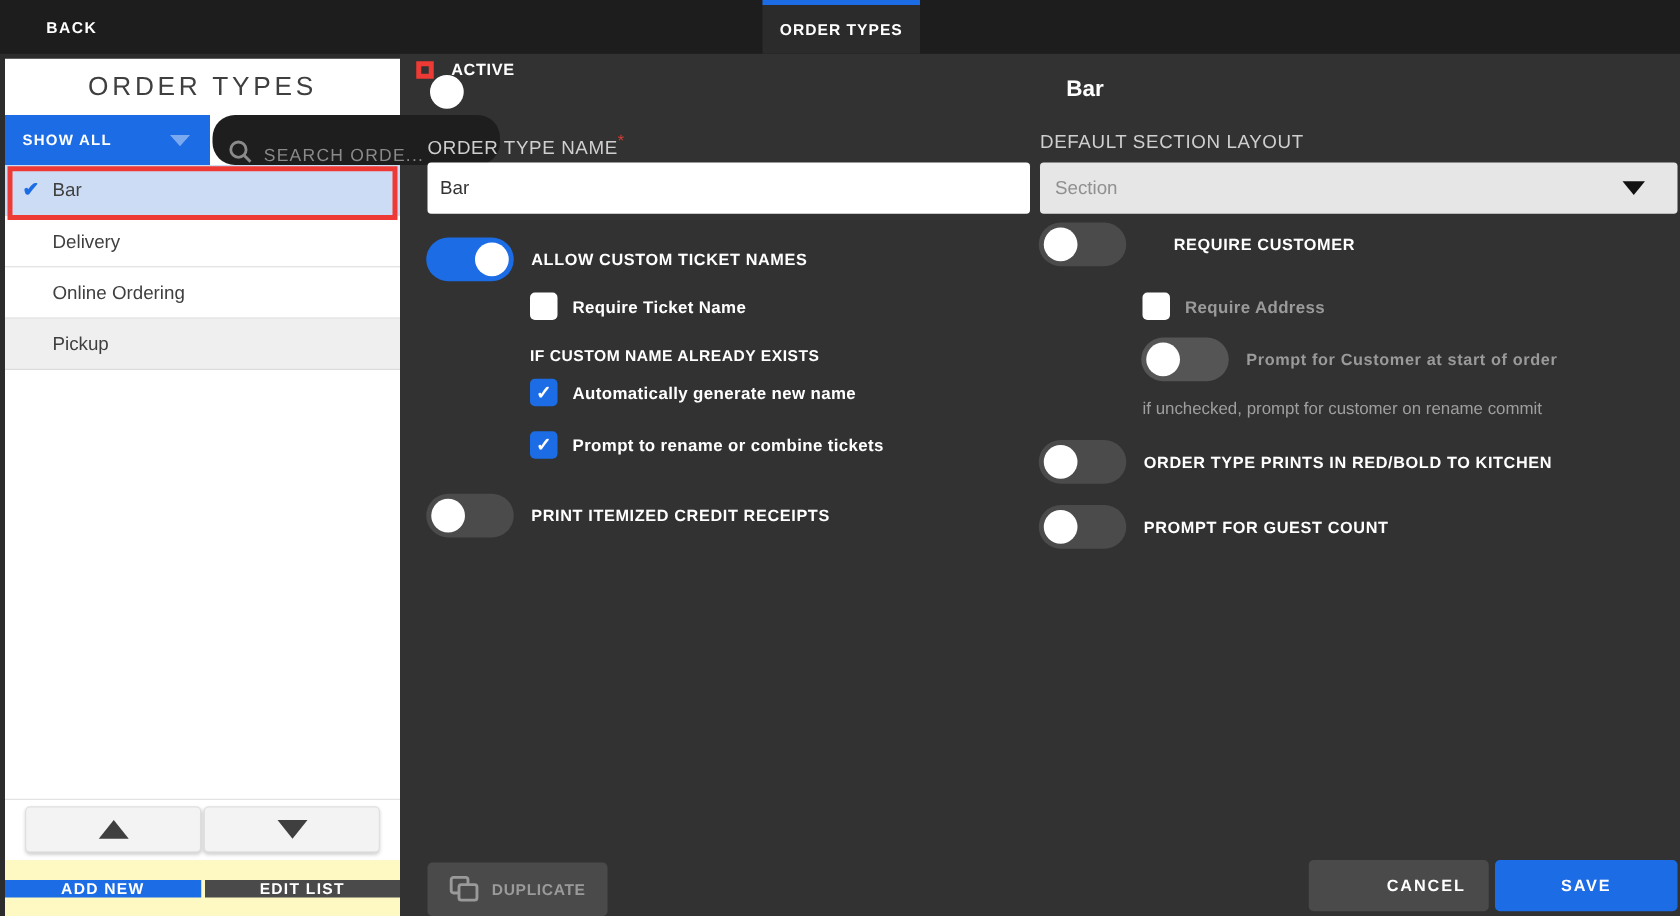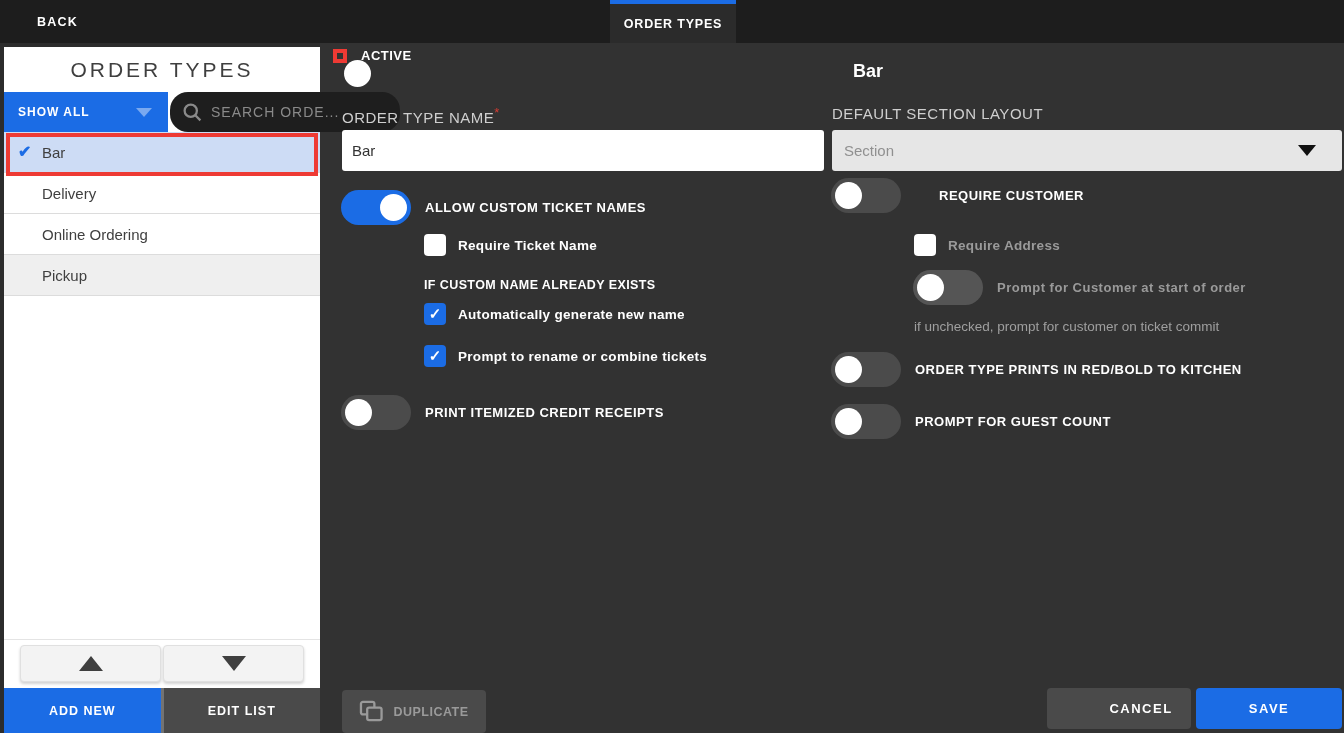--- a/index.html
+++ b/index.html
@@ -45,21 +45,21 @@
     font-size:12px; font-weight:bold; letter-spacing:1px;
     display:flex; align-items:center; justify-content:space-between;
     padding:0 16px 0 14px; cursor:pointer;
   }
   .show-all-caret {
     width:0; height:0; border-left:8px solid transparent; border-right:8px solid transparent;
     border-top:9px solid #7aa9f0;
   }
   .search-box {
     flex:1; margin-left:2px; background:#1e1e1e; border-radius:18px;
-    display:flex; align-items:center; gap:8px; padding:0 8px 0 12px;
+    display:flex; align-items:flex-end; gap:8px; padding:0 8px 0 12px;
   }
   .search-box input {
     flex:1; min-width:0; background:transparent; border:none; outline:none;
     color:#9a9a9a; font-size:14px; letter-spacing:1px; font-family:inherit;
   }
   .search-box input::placeholder { color:#8a8a8a; }
   .order-list { }
   .list-row {
     position:relative; height:41px; display:flex; align-items:center;
     padding-left:38px; font-size:15px; color:#3f3f3f;
@@ -83,21 +83,21 @@
     display:flex; gap:2px; padding:5px 16px 6px;
   }
   .arrow-btn {
     flex:1; background:#f3f3f3; border:1px solid #e0e0e0; border-radius:4px;
     box-shadow:0 2px 3px rgba(0,0,0,0.18);
     display:flex; align-items:center; justify-content:center; cursor:pointer;
   }
   .tri-up { width:0; height:0; border-left:12px solid transparent; border-right:12px solid transparent; border-bottom:15px solid #3f3f3f; }
   .tri-down { width:0; height:0; border-left:12px solid transparent; border-right:12px solid transparent; border-top:15px solid #3f3f3f; }
   .sidebar-bottom {
-    height:45px; display:flex; gap:3px; background:#737373;
+    height:45px; display:flex; gap:3px; background:#fef9c3;align-items:center;
   }
   .btn-addnew, .btn-editlist {
     flex:1; display:flex; align-items:center; justify-content:center;
     color:#fff; font-size:12.5px; font-weight:bold; letter-spacing:1px; cursor:pointer;
   }
   .btn-addnew { background:#1b6ce5; }
   .btn-editlist { background:#4a4a4a; }
   
   .abs { position:absolute; }
   .row { position:absolute; display:flex; align-items:center; z-index:2; }
@@ -295,21 +295,21 @@
   <span class="clabel dim-text">Require Address</span>
 </div>
 
 <div class="row" style="left:913px; top:270px;">
   <span class="toggle dim">
     <span class="knob"></span>
   </span>
   <span class="tlabel dim-text">Prompt for Customer at start of order</span>
 </div>
 
-<div class="note abs" style="left:914px; top:319px;">if unchecked, prompt for customer on ticket commit</div>
+<div class="note abs" style="left:914px; top:319px;">if unchecked, prompt for customer on rename commit</div>
 
 <div class="row" style="left:831px; top:352px;">
   <span class="toggle">
     <span class="knob"></span>
   </span>
   <span class="tlabel">ORDER TYPE PRINTS IN RED/BOLD TO KITCHEN</span>
 </div>
 
 <div class="row" style="left:831px; top:404px;">
   <span class="toggle">

